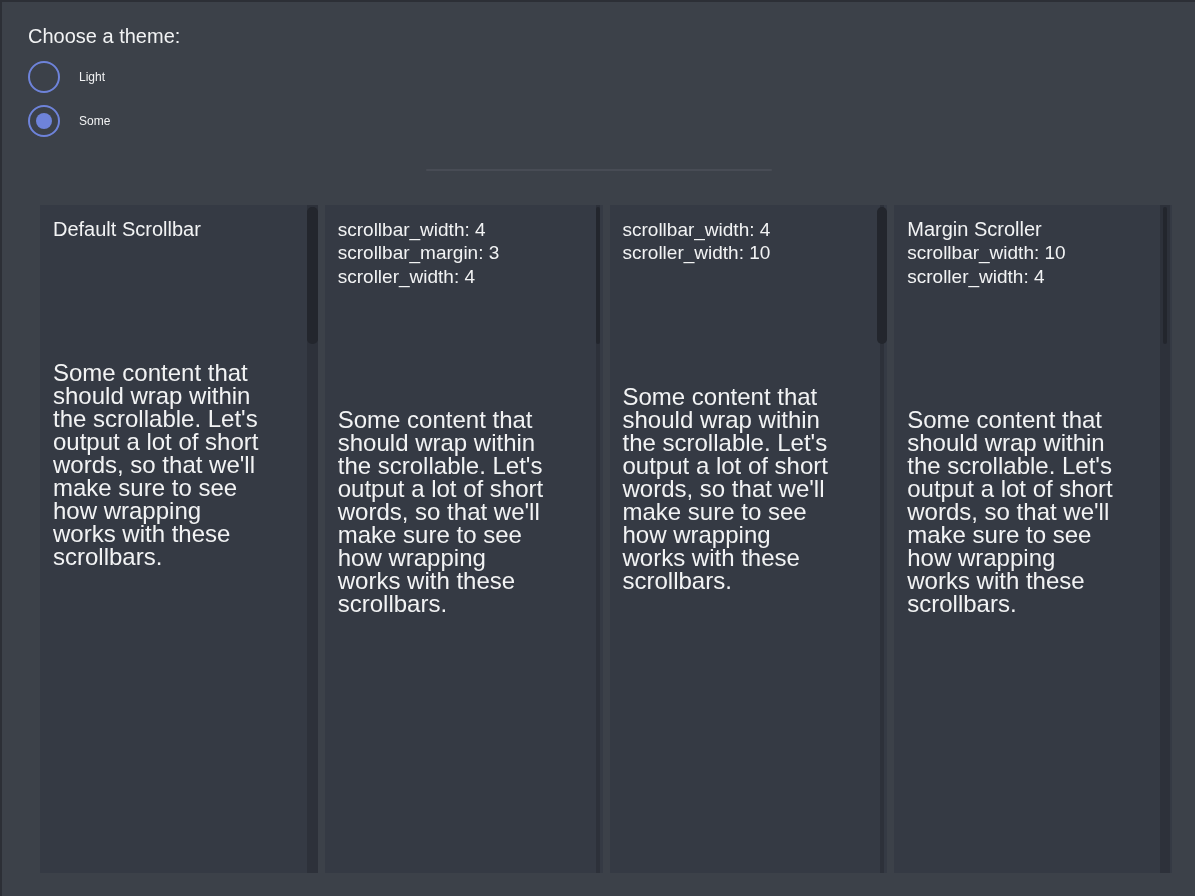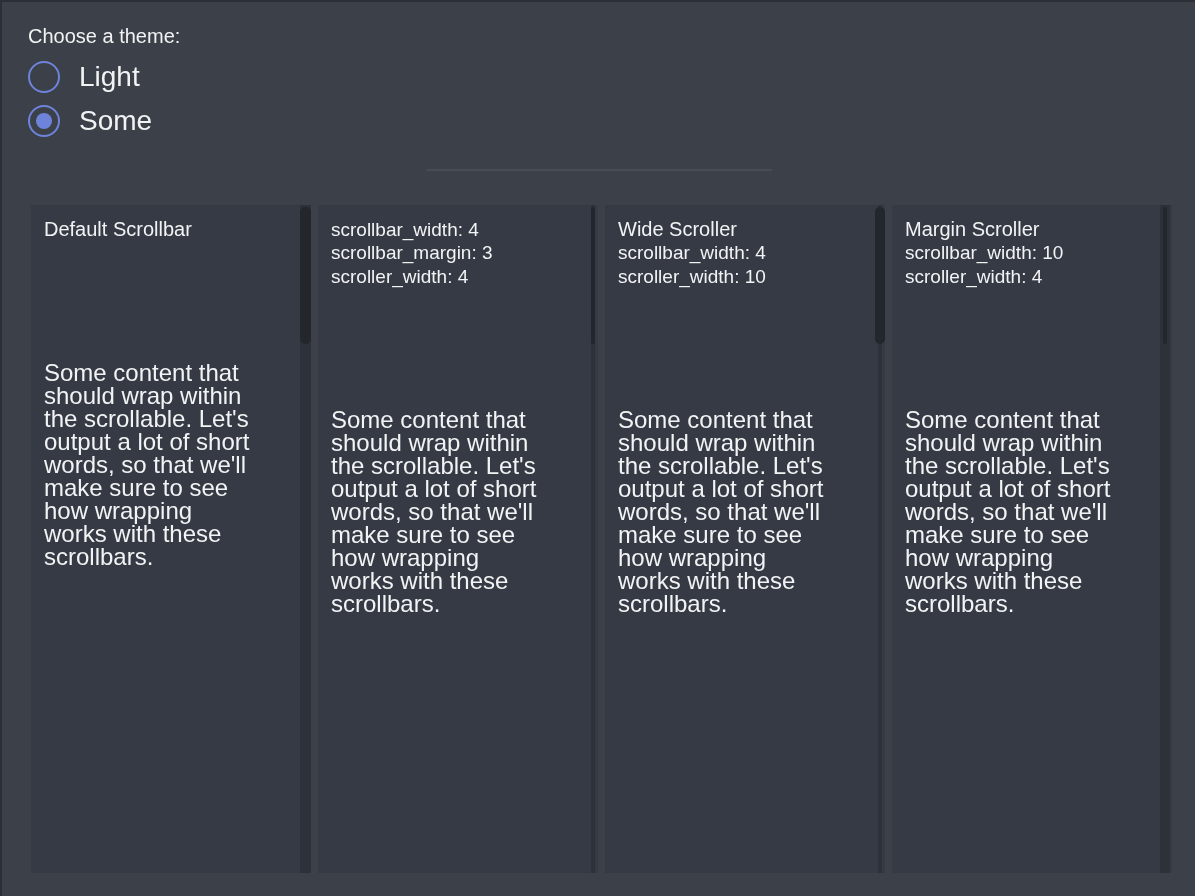--- a/index.html
+++ b/index.html
@@ -18,28 +18,28 @@
   .top-section{position:relative;height:203px;padding:22px 0 0 26px;}
   .choose-label{font-size:20px;line-height:24px;color:var(--text);}
   .radio-row{display:flex;align-items:center;gap:19px;margin-top:13px;height:32px;cursor:pointer;width:max-content;}
   .radio-row + .radio-row{margin-top:12px;}
   .radio-circle{
     display:inline-flex;align-items:center;justify-content:center;
     width:32px;height:32px;border-radius:50%;
     border:2px solid var(--accent);background:transparent;flex:0 0 auto;
   }
   .radio-dot{width:16px;height:16px;border-radius:50%;background:var(--accent);}
-  .radio-label{font-size:28px;color:var(--text);text-align:right;}
+  .radio-label{font-size:12px;color:var(--text);text-align:right;}
   .divider{
     position:absolute;top:167px;left:50%;transform:translateX(-50%);
     width:346px;height:2px;background:var(--divider);border-radius:1px;
   }
   
   .columns{
-    position:absolute;top:203px;left:29px;right:23px;height:668px;
+    position:absolute;top:203px;left:38px;right:23px;height:668px;
     display:flex;gap:7px;
   }
   .column{
     position:relative;flex:1 1 0;background:var(--panel-bg);overflow:hidden;
   }
   .col-content{padding:13px 30px 0 13px;}
   .col-title{font-size:20px;line-height:23.4px;color:var(--text);}
   .col-props{font-size:19px;line-height:23.4px;color:var(--text);white-space:pre-line;}
   .spacer{height:120px;}
   .col-body{font-size:24px;line-height:23px;color:var(--text);width:208px;}
@@ -94,21 +94,20 @@
 scroller_width: 4</div>
         <div class="spacer"></div>
         <div class="col-body">Some content that should wrap within the scrollable. Let's output a lot of short words, so that we'll make sure to see how wrapping works with these scrollbars.</div>
       </div>
       <div class="track t2"></div>
       <div class="thumb h2"></div>
     </div>
 
     <div class="column">
       <div class="col-content">
-        <div class="col-title">Wide Scroller</div>
         <div class="col-props">scrollbar_width: 4
 scroller_width: 10</div>
         <div class="spacer"></div>
         <div class="col-body">Some content that should wrap within the scrollable. Let's output a lot of short words, so that we'll make sure to see how wrapping works with these scrollbars.</div>
       </div>
       <div class="track t3"></div>
       <div class="thumb h3"></div>
     </div>
 
     <div class="column">

